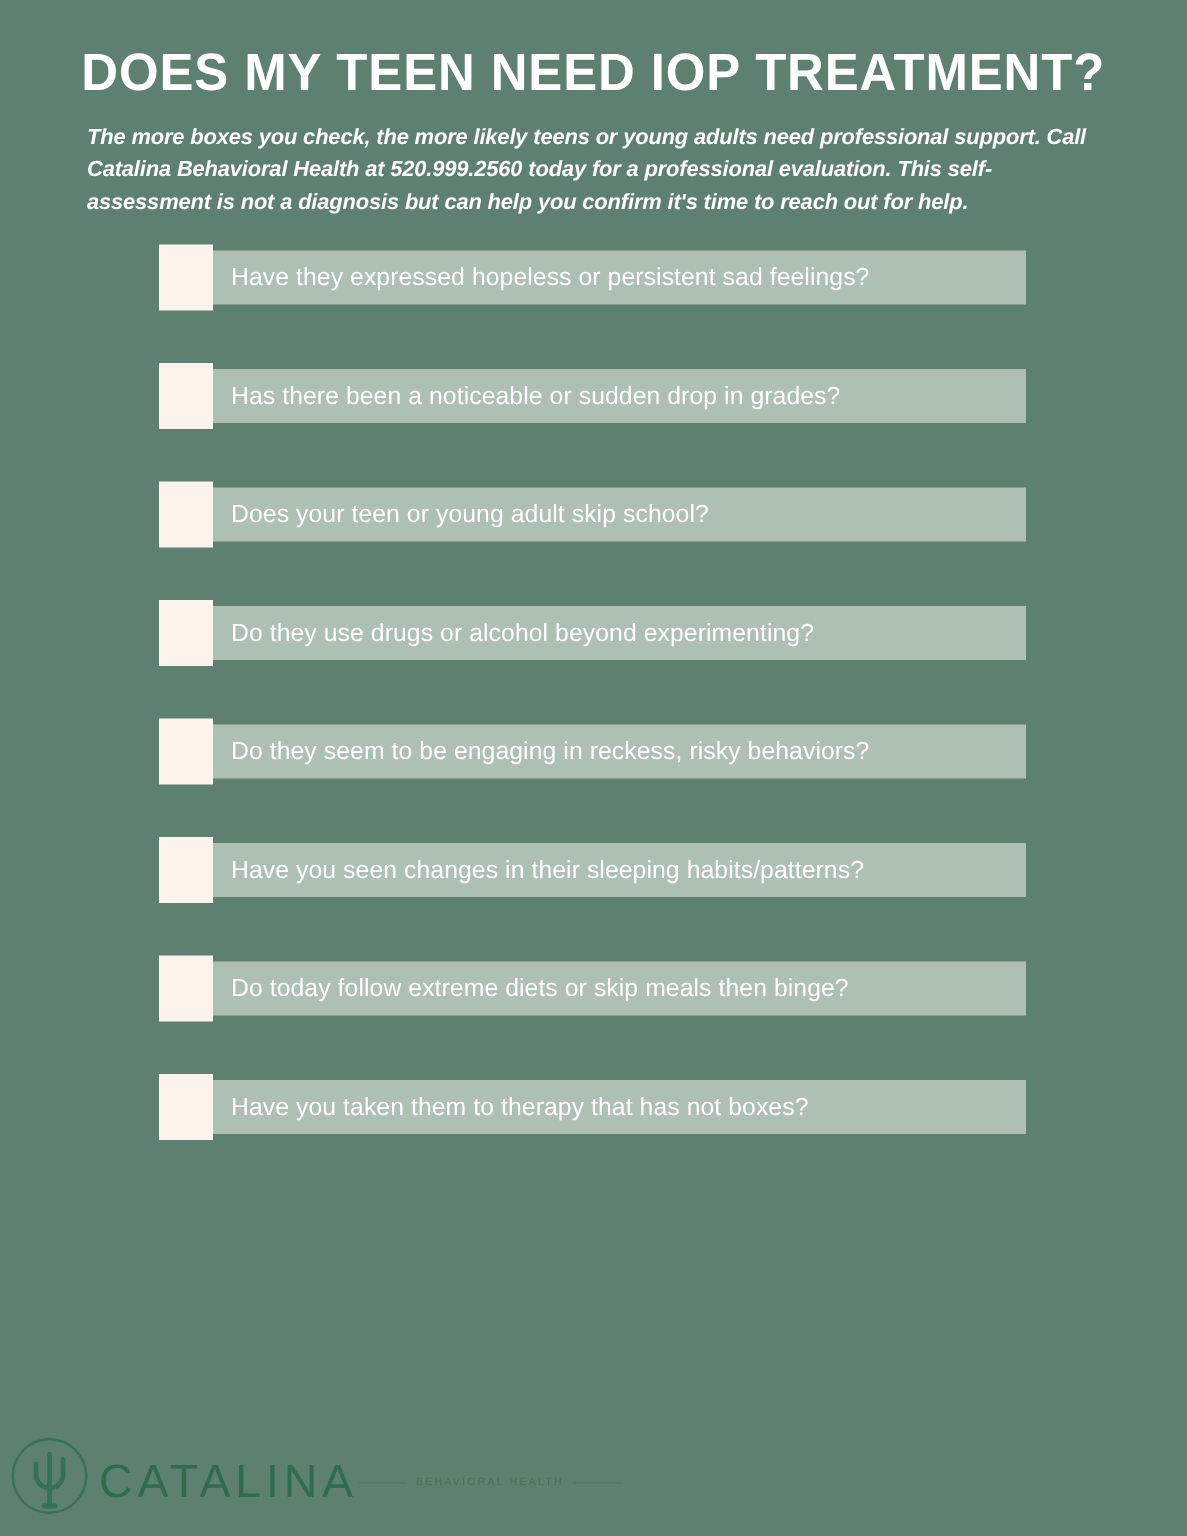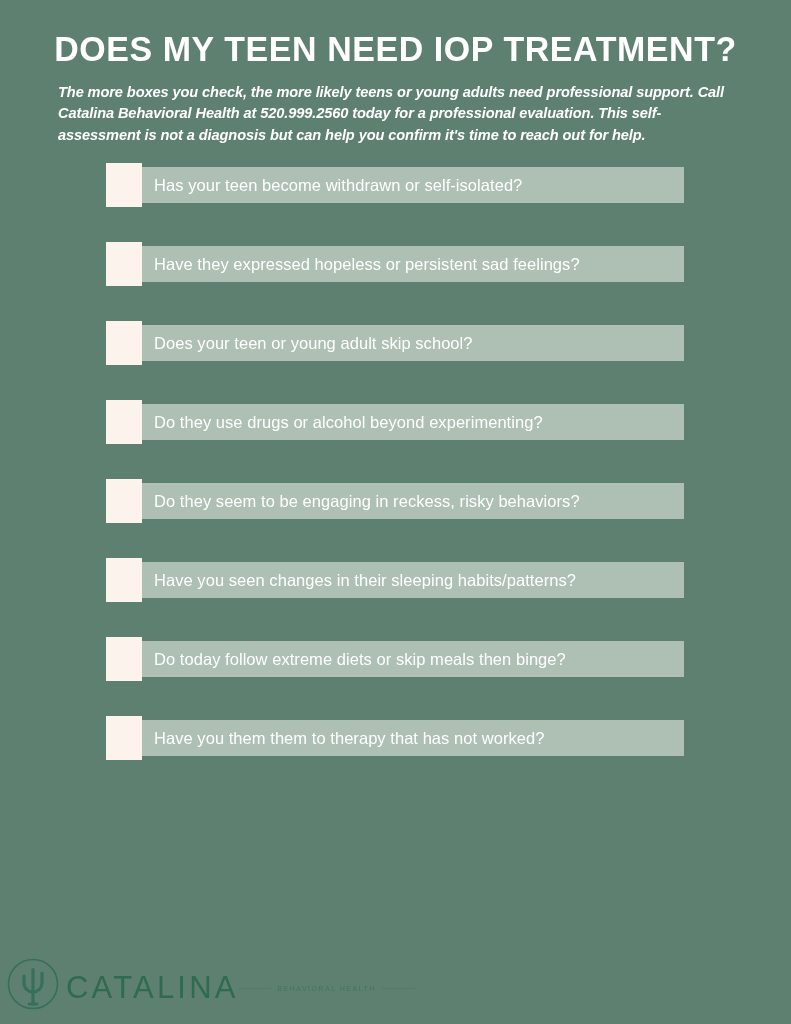--- a/index.html
+++ b/index.html
@@ -154,32 +154,32 @@
 <div class="page">
 
   <div class="header">
     <h1 class="title">Does My Teen Need IOP Treatment?</h1>
     <p class="subtitle">The more boxes you check, the more likely teens or young adults need professional support. Call Catalina Behavioral Health at 520.999.2560 today for a professional evaluation. This self-assessment is not a diagnosis but can help you confirm it's time to reach out for help.</p>
   </div>
 
   <div class="checklist">
       <div class="check-row">
         <div class="bar">
-          <span class="bar-label">Has your teen become withdrawn or self-isolated?</span>
-        </div>
-        <div class="checkbox"></div>
-      </div>
-      <div class="check-row">
-        <div class="bar">
           <span class="bar-label">Have they expressed hopeless or persistent sad feelings?</span>
         </div>
         <div class="checkbox"></div>
       </div>
       <div class="check-row">
         <div class="bar">
+          <span class="bar-label">Has there been a noticeable or sudden drop in grades?</span>
+        </div>
+        <div class="checkbox"></div>
+      </div>
+      <div class="check-row">
+        <div class="bar">
           <span class="bar-label">Does your teen or young adult skip school?</span>
         </div>
         <div class="checkbox"></div>
       </div>
       <div class="check-row">
         <div class="bar">
           <span class="bar-label">Do they use drugs or alcohol beyond experimenting?</span>
         </div>
         <div class="checkbox"></div>
       </div>
@@ -196,21 +196,21 @@
         <div class="checkbox"></div>
       </div>
       <div class="check-row">
         <div class="bar">
           <span class="bar-label">Do today follow extreme diets or skip meals then binge?</span>
         </div>
         <div class="checkbox"></div>
       </div>
       <div class="check-row">
         <div class="bar">
-          <span class="bar-label">Have you them them to therapy that has not worked?</span>
+          <span class="bar-label">Have you taken them to therapy that has not boxes?</span>
         </div>
         <div class="checkbox"></div>
       </div>
     </div>
 
   <div class="logo">
     <span class="logo-mark">
       <svg viewBox="0 0 66 62" width="66" height="62" aria-hidden="true">
         <circle cx="33" cy="28" r="24.5" fill="none" stroke="#35705a" stroke-width="1.6"></circle>
         <g fill="none" stroke="#35705a" stroke-width="3.2" stroke-linecap="round" stroke-linejoin="round">

